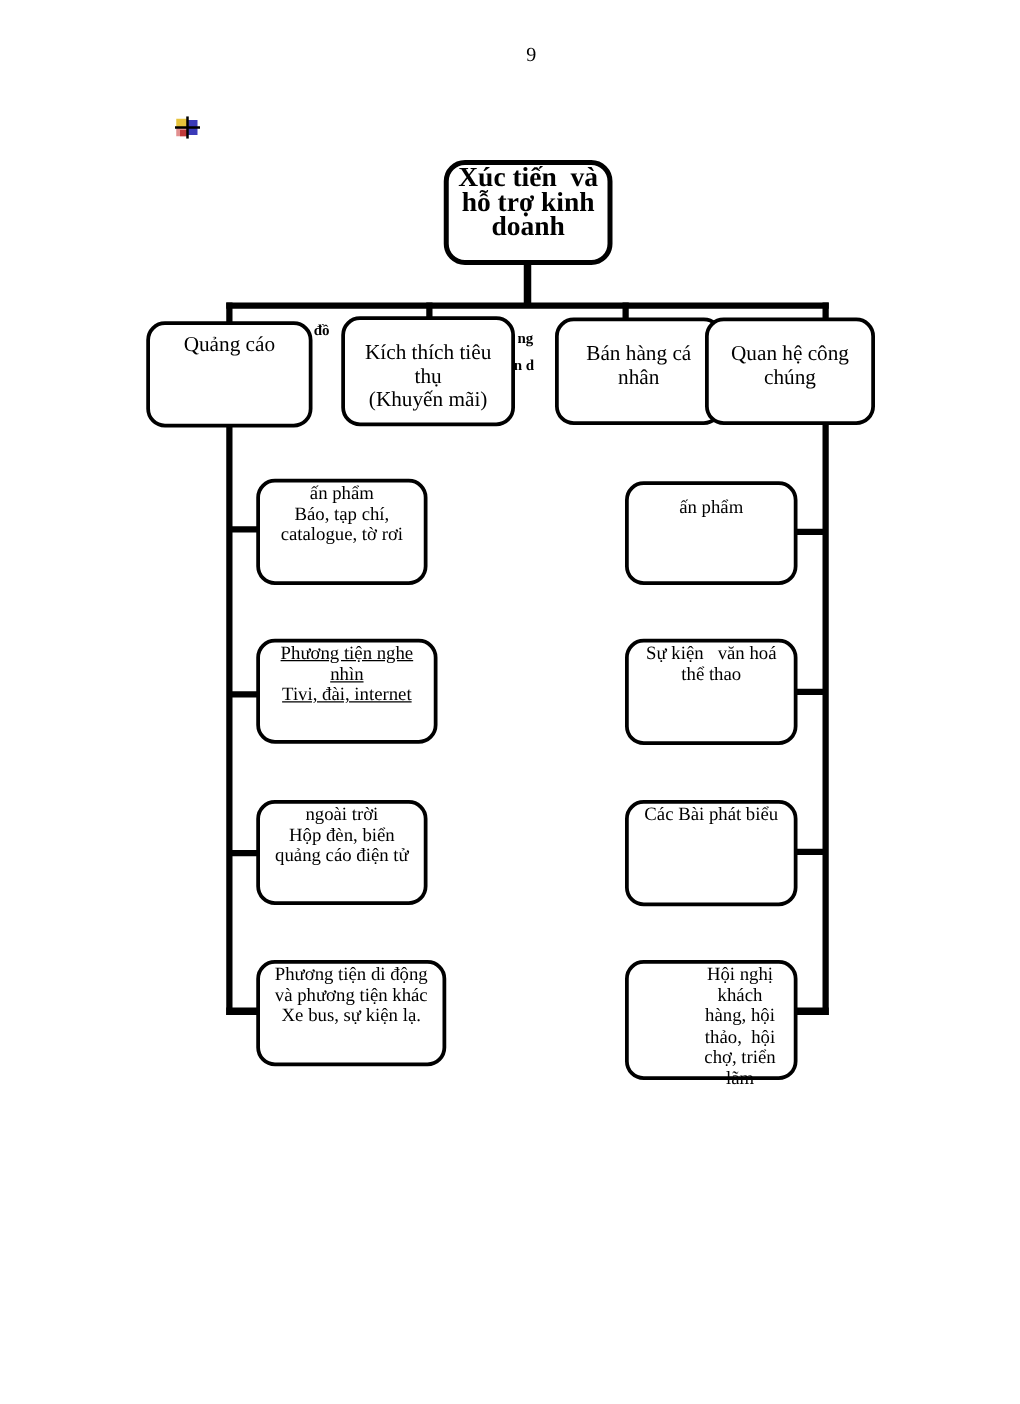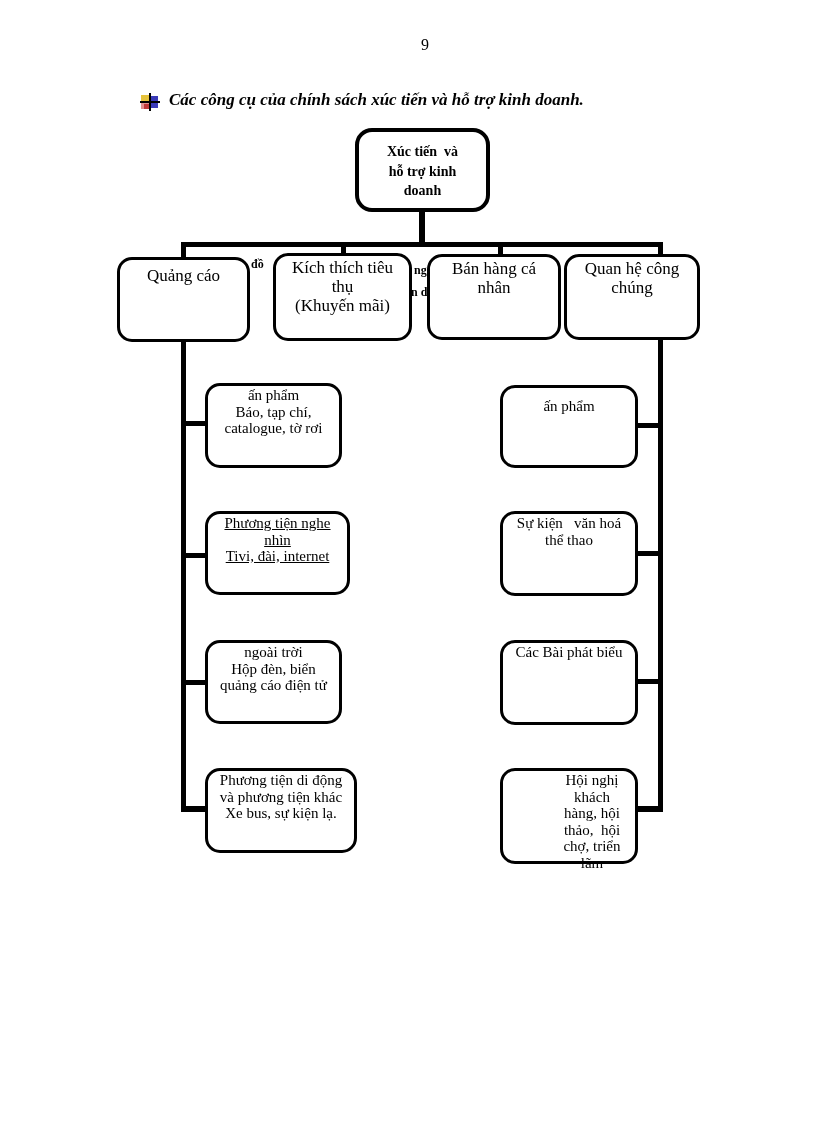--- a/index.html
+++ b/index.html
@@ -12,30 +12,30 @@
   .page-number{left:390px;top:36px;width:70px;text-align:center;font-size:16px;}
   .heading{left:140px;top:90px;display:flex;align-items:flex-start;gap:7px;}
   .heading-icon{margin-top:3px;flex:0 0 auto;}
   .heading-text{font-size:17px;font-weight:bold;font-style:italic;white-space:nowrap;}
 
   .box{
     position:absolute;box-sizing:border-box;background:#fff;
     border:3px solid #000;border-radius:15px;text-align:center;z-index:2;
   }
   .box-text{white-space:pre-wrap;font-size:15px;line-height:16.5px;padding:1px 2px 0 2px;}
-  .row2 .box-text{font-size:17px;line-height:19px;padding-top:2px;}
+  .row2 .box-text{font-size:17px;line-height:19px;padding-top:16px;}
   .pad13 .box-text{padding-top:6px;}
   .pad10 .box-text{padding-top:10px;}
 
   .b-root{left:355px;top:128px;width:135px;height:84px;border-width:4px;border-radius:17px;}
-  .b-root .box-text{font-size:14px;font-weight:bold;line-height:19.5px;padding-top:10px;}
+  .b-root .box-text{font-size:22px;font-weight:bold;line-height:19.5px;padding-top:0;}
 
   .b-l1{left:117px;top:257px;width:133px;height:85px;}
   .b-l2{left:273px;top:253px;width:139px;height:88px;}
-  .b-l3{left:427px;top:254px;width:134px;height:86px;}
+  .b-l3{left:444px;top:254px;width:134px;height:86px;}
   .b-l4{left:564px;top:254px;width:136px;height:86px;}
 
   .cl1{left:205px;top:383px;width:137px;height:85px;}
   .cl2{left:205px;top:511px;width:145px;height:84px;text-decoration:underline;}
   .cl3{left:205px;top:640px;width:137px;height:84px;}
   .cl4{left:205px;top:768px;width:152px;height:85px;}
   .cr1{left:500px;top:385px;width:138px;height:83px;}
   .cr2{left:500px;top:511px;width:138px;height:85px;}
   .cr3{left:500px;top:640px;width:138px;height:85px;}
   .cr4{left:500px;top:768px;width:138px;height:96px;padding-left:46px;}
@@ -73,21 +73,20 @@
   <span class="heading-icon">
     <svg width="22" height="18" viewBox="0 0 22 18">
       <rect x="1" y="2" width="9" height="7" fill="#e6c33c"></rect>
       <rect x="1" y="9" width="9" height="7" fill="#e29090"></rect>
       <rect x="4" y="11" width="6" height="5" fill="#c03a3a"></rect>
       <rect x="10" y="3" width="8" height="12" fill="#3a3ab8"></rect>
       <rect x="0" y="8" width="20" height="2" fill="#000"></rect>
       <rect x="9" y="0" width="2" height="18" fill="#000"></rect>
     </svg>
   </span>
-  <span class="heading-text">Các công cụ của chính sách xúc tiến và hỗ trợ kinh doanh.</span>
 </div>
 
 <div class="line c-riser"></div>
 <div class="line c-hbar"></div>
 <div class="line c-drop1"></div>
 <div class="line c-drop2"></div>
 <div class="line c-drop3"></div>
 <div class="line c-drop4"></div>
 <div class="line c-lspine"></div>
 <div class="line c-lstub1"></div>

